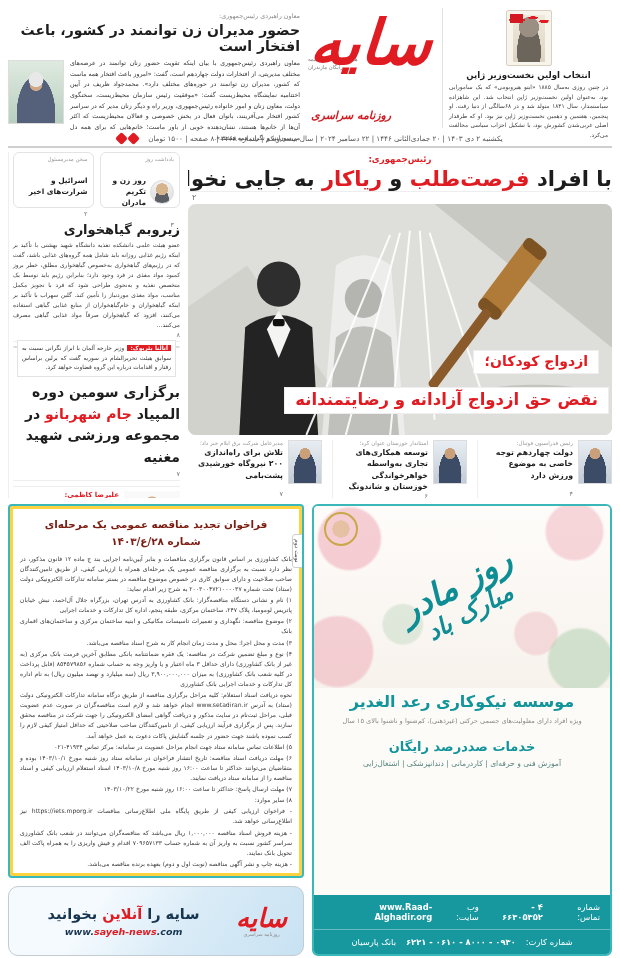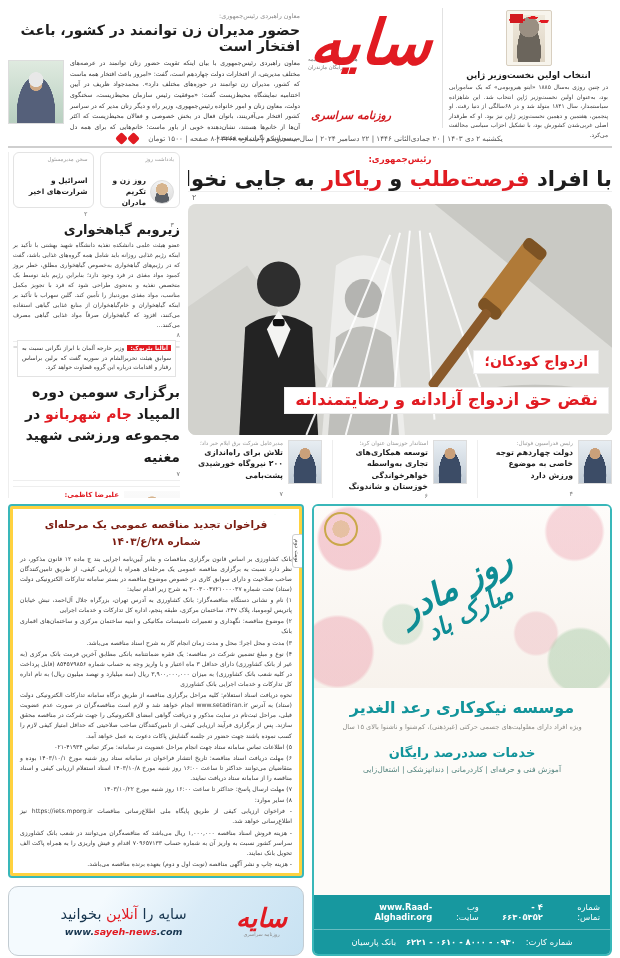--- a/index.html
+++ b/index.html
@@ -118,21 +118,21 @@
       radial-gradient(circle at 8% 80%, rgba(238,168,180,.5) 0 11%, transparent 12%),
       radial-gradient(circle at 90% 85%, rgba(170,205,170,.5) 0 10%, transparent 11%),
       radial-gradient(circle at 75% 70%, rgba(238,190,196,.5) 0 8%, transparent 9%),
       radial-gradient(circle at 30% 65%, rgba(190,215,190,.45) 0 8%, transparent 9%),
       linear-gradient(#fefcfa,#f7f2ec); }
   .callig { position:absolute; inset:0; display:flex; flex-direction:column; align-items:center; justify-content:center; transform:rotate(-28deg); color:#0e8d95; font-style:italic; font-weight:900; }
   .callig .l1 { font-size:34px; line-height:1; }
   .callig .l2 { font-size:24px; }
   .gold-emblem { position:absolute; top:6px; left:10px; width:34px; height:34px; border:2px solid #caa84a; border-radius:50%; background:radial-gradient(circle at 50% 50%, rgba(202,168,74,.35) 0 40%, transparent 41%); }
   .teal-banner { margin:0 26px; background:#17989f; color:#fff; border-radius:16px; padding:7px 10px; text-align:center; font-size:9.4px; font-weight:bold; line-height:2; }
-  .org-name { text-align:center; color:#12949b; font-weight:900; font-size:16px; margin-top:10px; }
+  .org-name { text-align:center; color:#12949b; font-weight:900; font-size:16px; margin-top:4px; }
   .audience { text-align:center; color:#8a8a85; font-size:6.6px; margin-top:6px; }
   .services-title { text-align:center; color:#12949b; font-weight:900; font-size:13px; margin-top:14px; }
   .services { text-align:center; color:#55847f; font-size:7.6px; margin-top:5px; }
   .charity-footer { margin-top:auto; background:#17989f; color:#fff; font-size:8.4px; }
   .cf-row { padding:7px 10px; display:flex; justify-content:center; gap:10px; border-bottom:1px solid rgba(255,255,255,.35); }
   .cf-row:last-child { border-bottom:none; }
   .cf-row b { font-weight:bold; }
 
   .left-stack { flex:1; display:flex; flex-direction:column; gap:8px; min-width:0; }
   .tender { flex:1; border:2px solid #39b7b9; box-shadow:inset 0 0 0 3px #ffd23f; border-radius:4px; padding:8px 10px 6px; position:relative; overflow:hidden; display:flex; flex-direction:column; }
@@ -140,21 +140,21 @@
   .bank-logo { float:right; width:34px; height:40px; margin:0 0 2px 6px; }
   .t-title { text-align:center; color:#7c1d12; font-weight:700; font-size:10.4px; line-height:1.6; }
   .t-body { margin-top:4px; }
   .t-body p { font-size:6.1px; line-height:1.66; text-align:justify; color:#3a3a3a; margin-bottom:1px; }
 
   .online-banner { height:70px; border:1px solid #c3ccd2; border-radius:10px; background:linear-gradient(125deg,#f4fafe 30%,#d9ebf7 60%,#c8e2f2); display:flex; align-items:center; gap:14px; padding:4px 16px; }
   .ob-logo { text-align:center; }
   .ob-logo .ob-sayeh { font-size:26px; font-weight:bold; font-style:italic; color:#e11b22; letter-spacing:-2px; line-height:1; }
   .ob-logo .ob-sub { font-size:5px; color:#888; }
   .ob-text { flex:1; text-align:center; }
-  .ob-line1 { font-size:14.5px; font-weight:400; color:#17354f; }
+  .ob-line1 { font-size:14.5px; font-weight:700; color:#17354f; }
   .ob-line1 .red { color:#e11b22; }
   .ob-line2 { font-size:9.5px; font-weight:bold; font-style:italic; color:#17354f; margin-top:4px; direction:ltr; }
   .ob-line2 .red { color:#e11b22; }
 </style>
 </head>
 <body>
 
 <div class="page">
 
   <div class="top-row">

